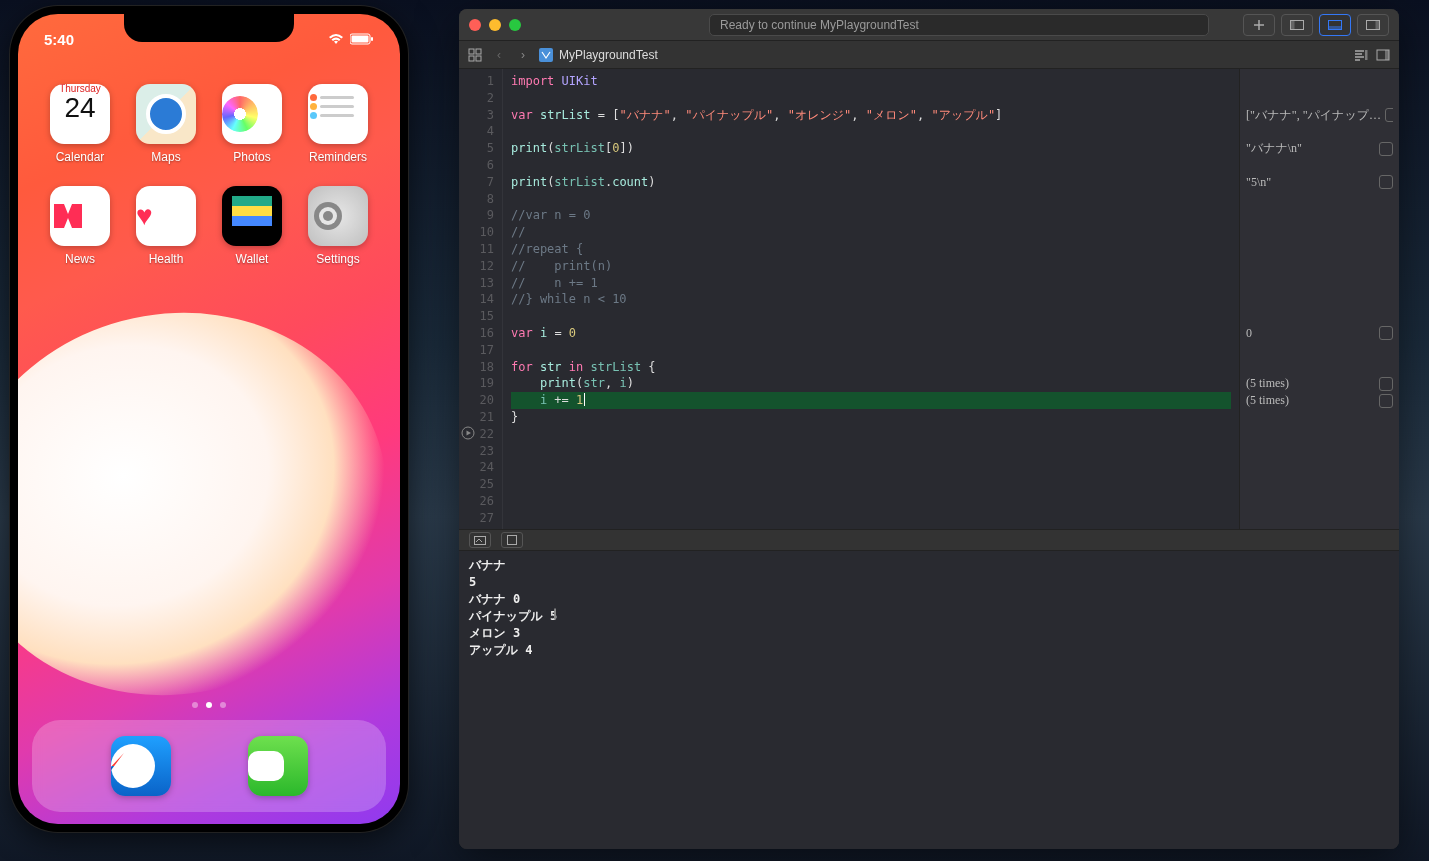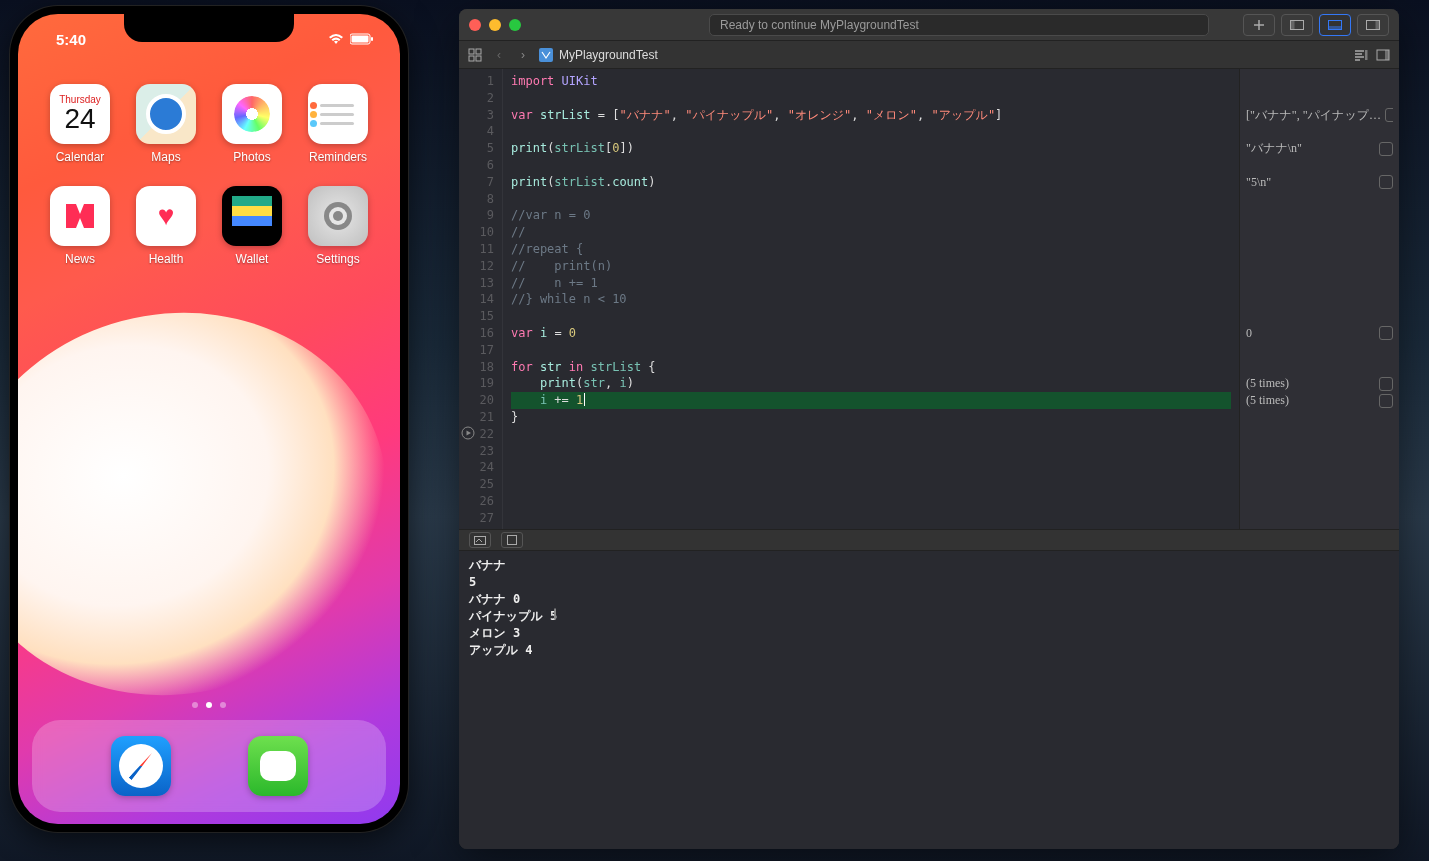--- a/index.html
+++ b/index.html
@@ -52,21 +52,21 @@
   }
   .notch {
     position: absolute;
     top: 0; left: 50%; transform: translateX(-50%);
     width: 170px; height: 28px;
     background: #000;
     border-bottom-left-radius: 18px;
     border-bottom-right-radius: 18px;
   }
   .status-bar {
-    position: absolute; top: 10px; left: 12px; right: 0;
+    position: absolute; top: 10px; left: 0; right: 0;
     height: 30px; color: #fff; font-weight: 600;
     display: flex; justify-content: space-between; align-items: center;
     padding: 0 26px;
     font-size: 15px;
   }
   .status-right { display: flex; align-items: center; gap: 6px; }
   .wifi-icon, .battery-icon { display: inline-flex; }
   .home-grid {
     position: absolute;
     top: 70px; left: 24px; right: 24px;
@@ -75,21 +75,21 @@
     gap: 22px 10px;
   }
   .app {
     display: flex; flex-direction: column; align-items: center;
     color: #fff; font-size: 12px;
     position: relative; z-index: 2;
   }
   .app-icon {
     width: 60px; height: 60px; border-radius: 14px;
     background: #fff;
-    display: flex; align-items: center; justify-content: center;
+    display: flex; align-items: center; 
     margin-bottom: 6px;
     box-shadow: 0 2px 6px rgba(0,0,0,.25);
     position: relative;
     overflow: hidden;
     font-size: 11px;
   }
   .app-label { text-shadow: 0 1px 2px rgba(0,0,0,.4); }
   
   .ic-calendar { color:#111; flex-direction:column; line-height:1; }
   .ic-calendar .dow { color:#d22; font-size:10px; font-weight:500; }

